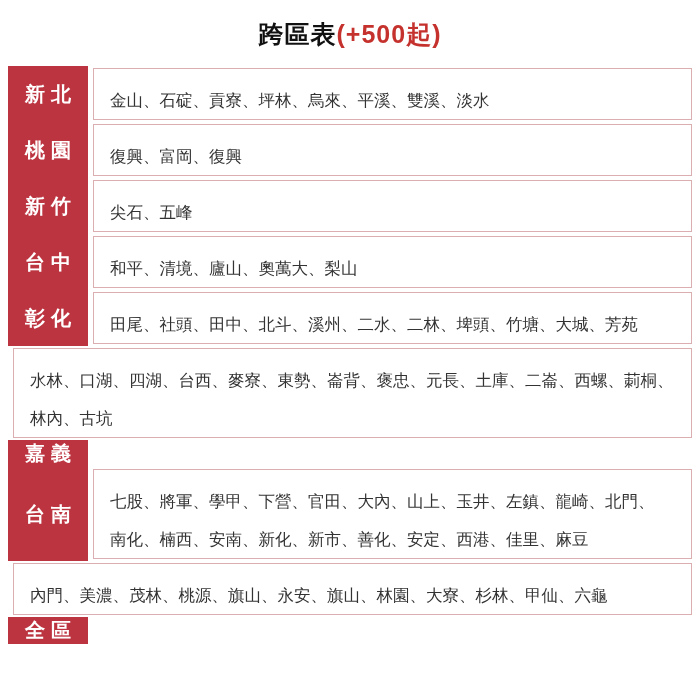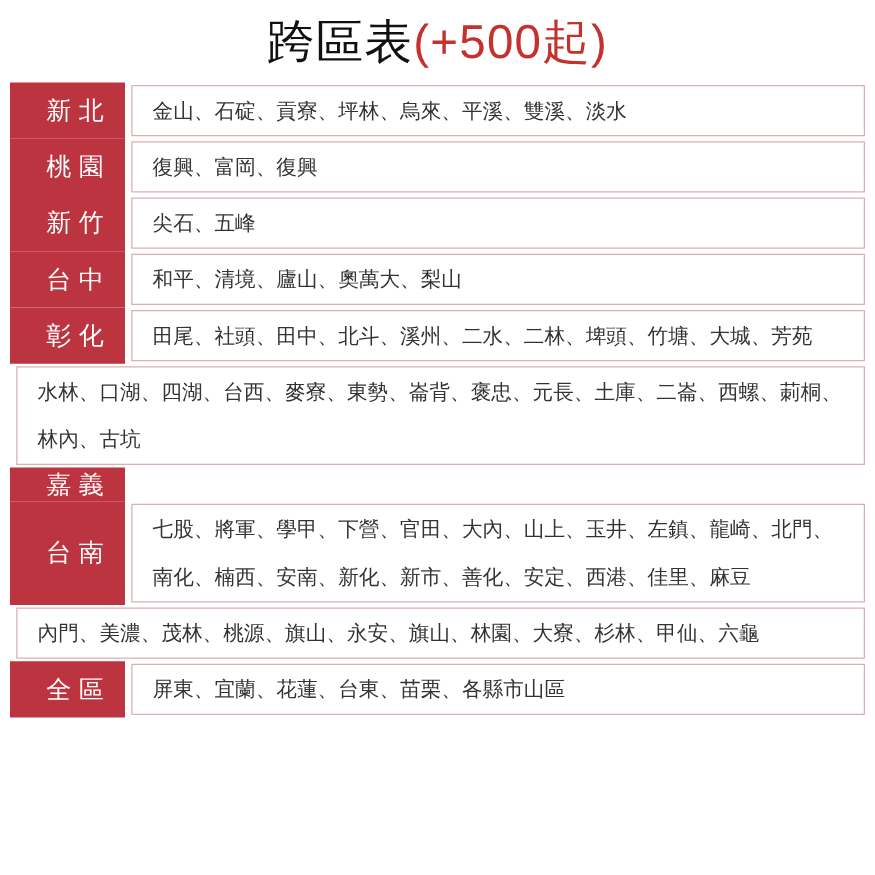--- a/index.html
+++ b/index.html
@@ -12,22 +12,22 @@
   .page {
     width: 700px;
     height: 700px;
     box-sizing: border-box;
     padding: 6px 8px 8px 8px;
     background: #ffffff;
     overflow: hidden;
   }
   .title {
     text-align: center;
-    font-size: 38px;
-    font-weight: 400;
+    font-size: 25px;
+    font-weight: 700;
     color: #111111;
     letter-spacing: 1px;
     line-height: 56px;
     height: 60px;
   }
   .title .hl {
     color: #c5312d;
   }
   .region-table {
     width: 100%;
@@ -38,36 +38,35 @@
   }
   .label {
     width: 80px;
     flex: 0 0 80px;
     background: #bd3441;
     color: #ffffff;
     display: flex;
     align-items: center;
     justify-content: center;
     font-size: 20px;
-    font-weight: 400;
+    font-weight: 700;
     letter-spacing: 6px;
     text-indent: 6px;
-    padding-left: 12px;
   }
   .cell-wrap {
     flex: 1;
     padding: 2px 0 2px 5px;
     min-width: 0;
   }
   .cell {
     border: 1.5px solid #dbaeb2;
     background: #ffffff;
     min-height: 38px;
     line-height: 38px;
-    padding: 1px 6px 0 16px;
+    padding: 12px 6px 0 16px;
     font-size: 16.5px;
     color: #333333;
     display: flex;
     flex-wrap: wrap;
     align-items: center;
     align-content: center;
   }
   .district {
     white-space: nowrap;
   }
@@ -221,26 +220,16 @@
             <span class="district">大寮、</span>
             <span class="district">杉林、</span>
             <span class="district">甲仙、</span>
             <span class="district">六龜</span>
           </div>
       </div>
     </div>
 
     <div class="row">
       <div class="label">全區</div>
-      <div class="cell-wrap">
-        <div class="cell">
-            <span class="district">屏東、</span>
-            <span class="district">宜蘭、</span>
-            <span class="district">花蓮、</span>
-            <span class="district">台東、</span>
-            <span class="district">苗栗、</span>
-            <span class="district">各縣市山區</span>
-          </div>
-      </div>
     </div>
   </div>
 
 </div>
 
 </body></html>

